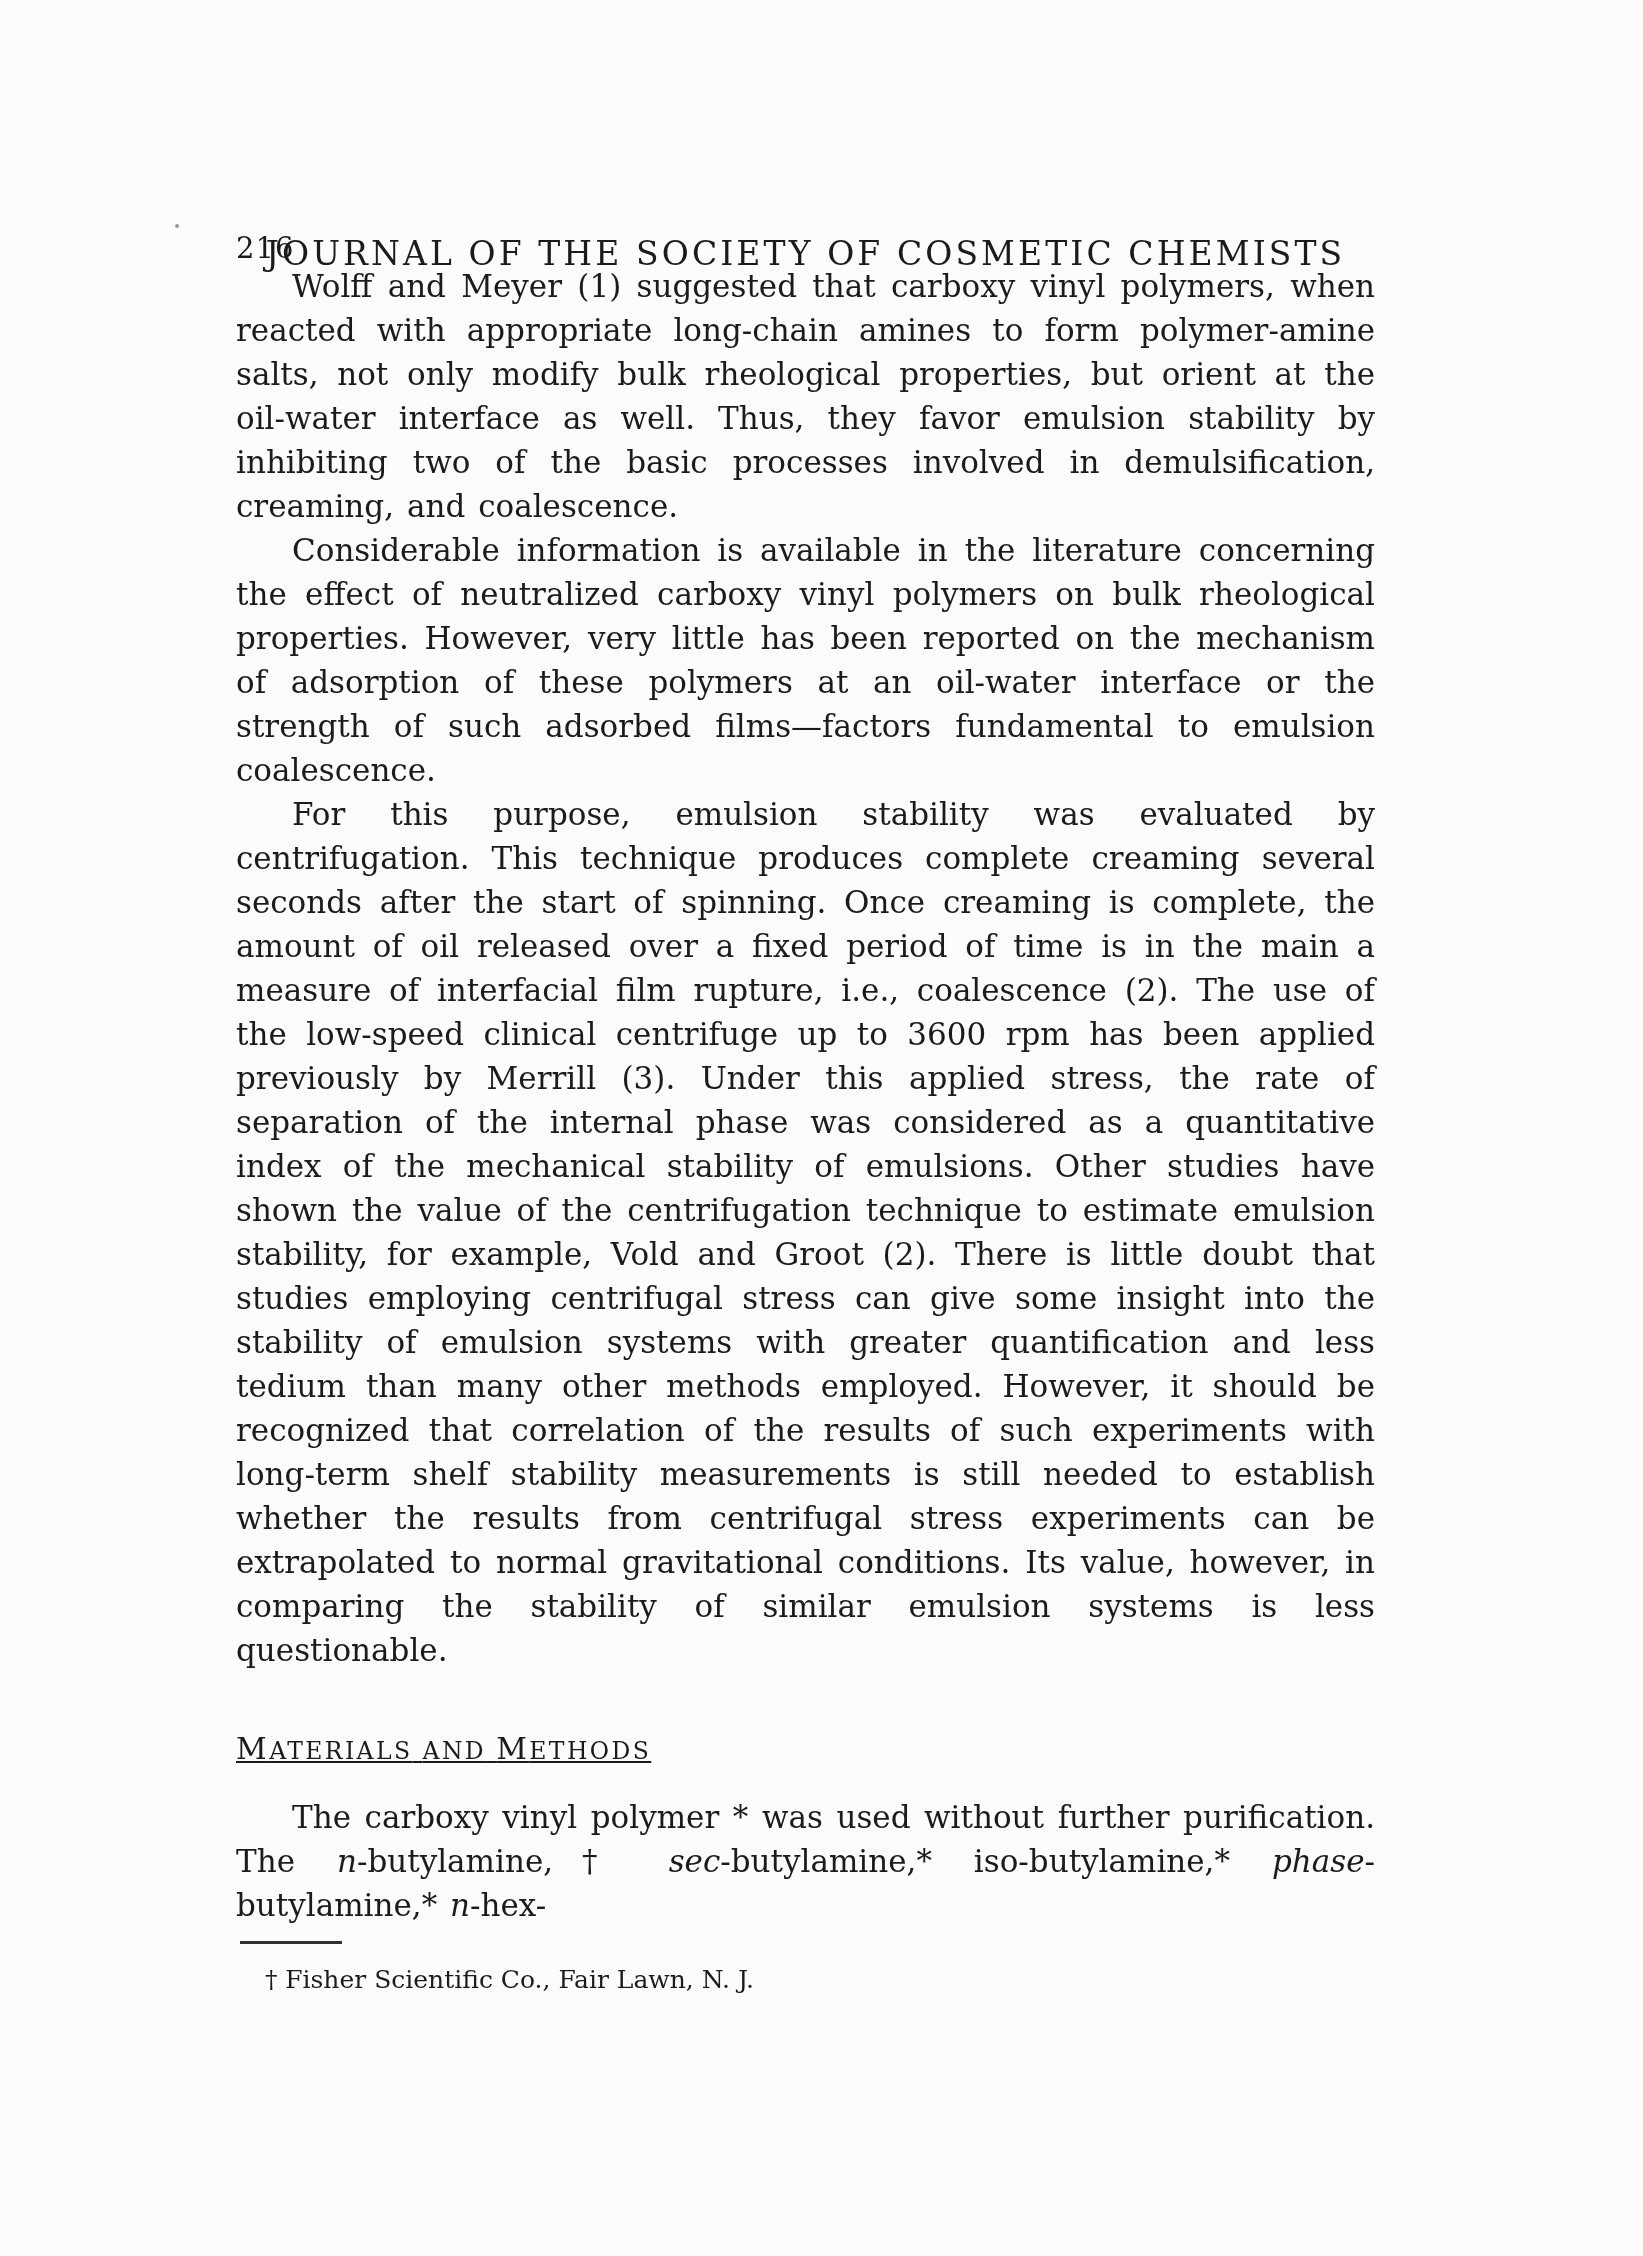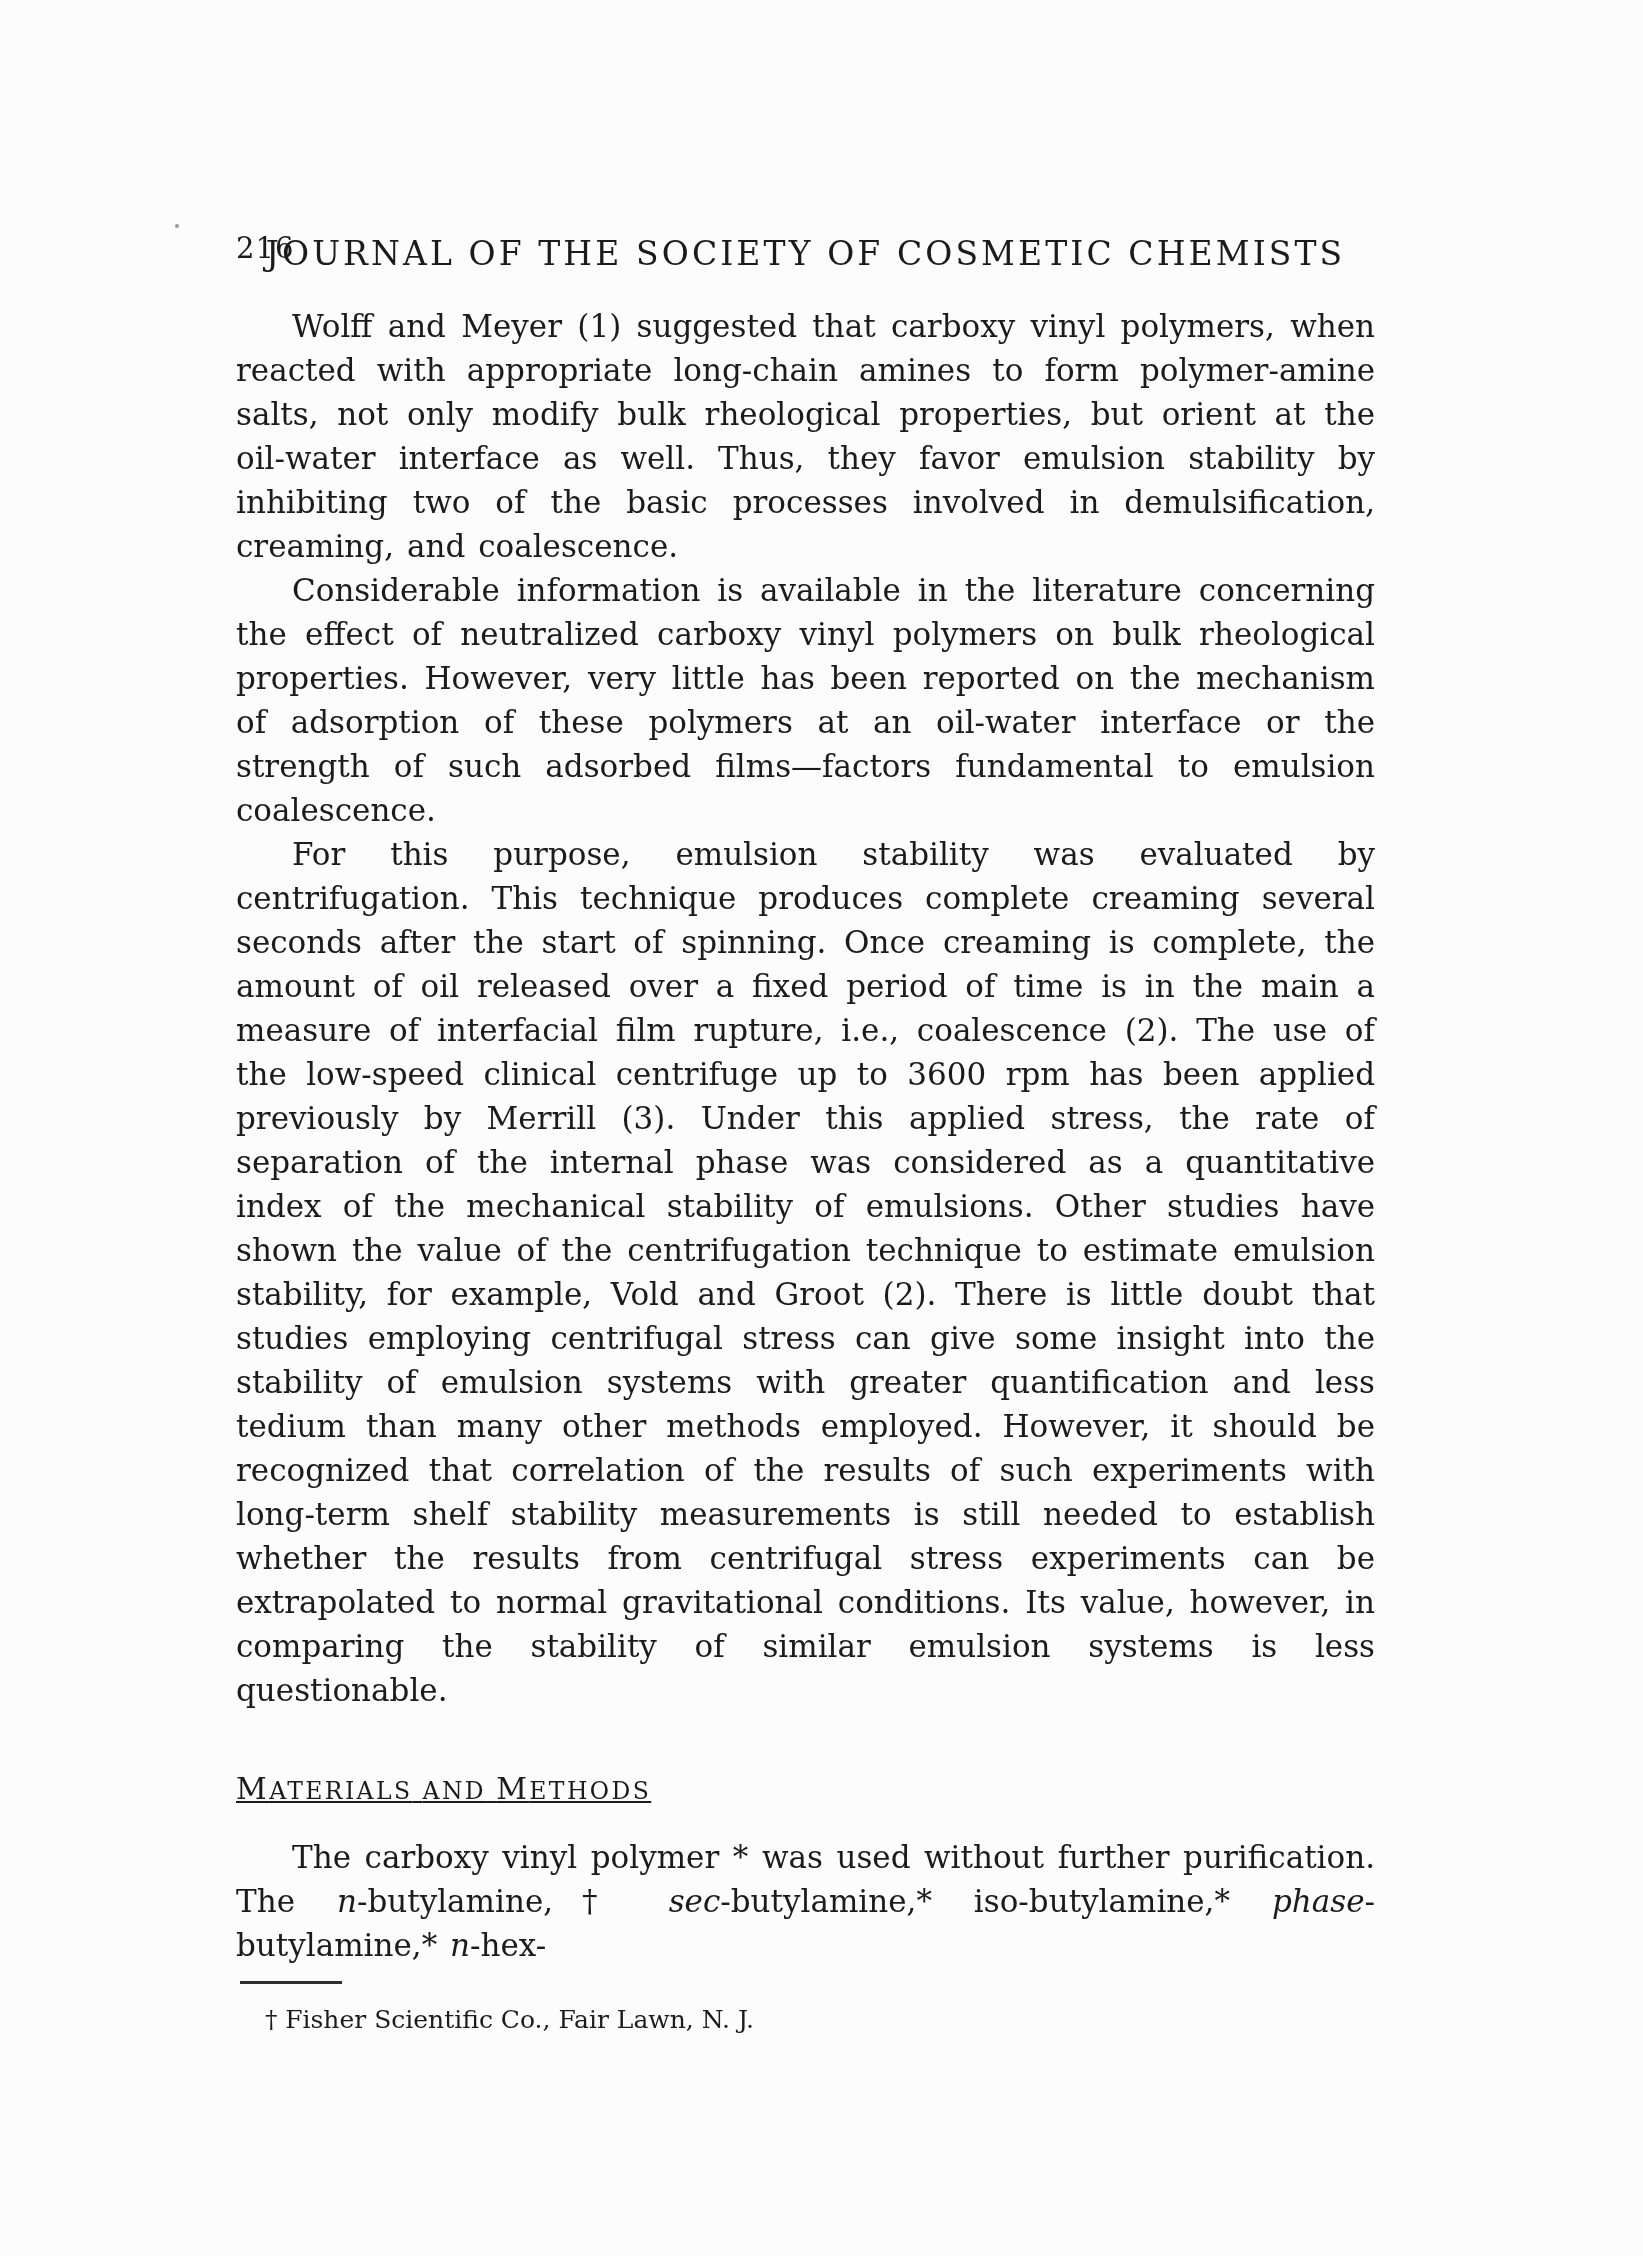--- a/index.html
+++ b/index.html
@@ -36,21 +36,21 @@
     letter-spacing: 1px;
   }
   .head-title {
     display: block;
     text-align: center;
     font-size: 33px;
     letter-spacing: 3.1px;
     padding-top: 2.9px;
     white-space: nowrap;
   }
-  .article-body { margin-top: 40px; }
+  .article-body { }
   .para {
     margin: 0;
     font-size: 31px;
     line-height: 44px;
     text-align: justify;
     text-indent: 56px;
     word-spacing: 0.10em;
   }
   .para .it { font-style: italic; }
   .section-heading {

